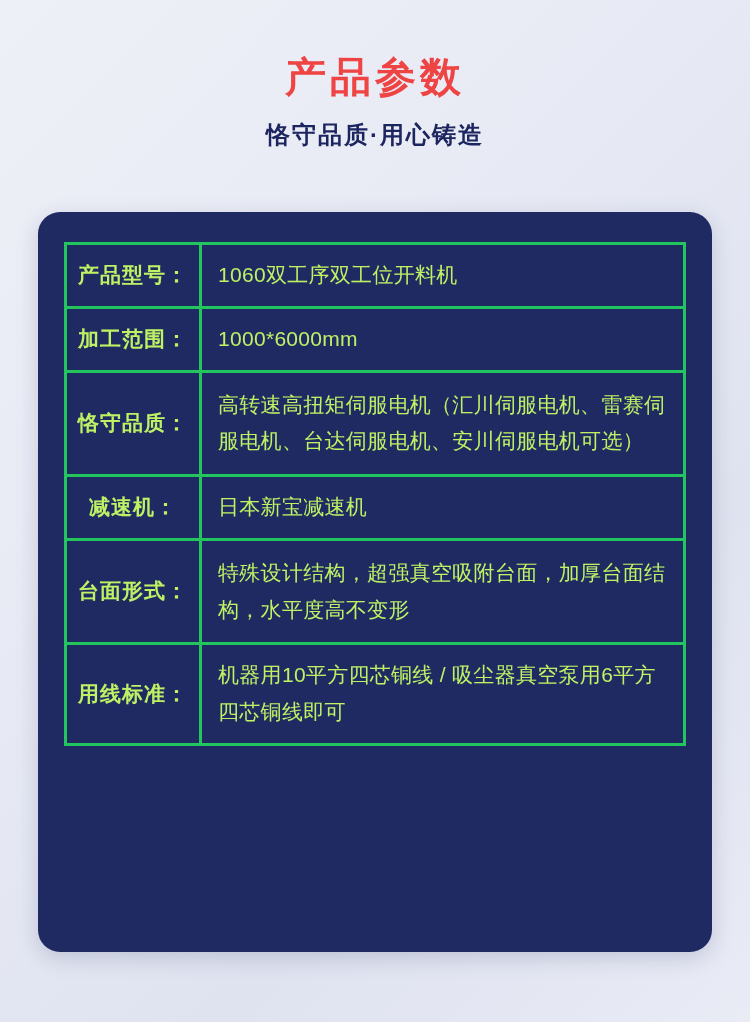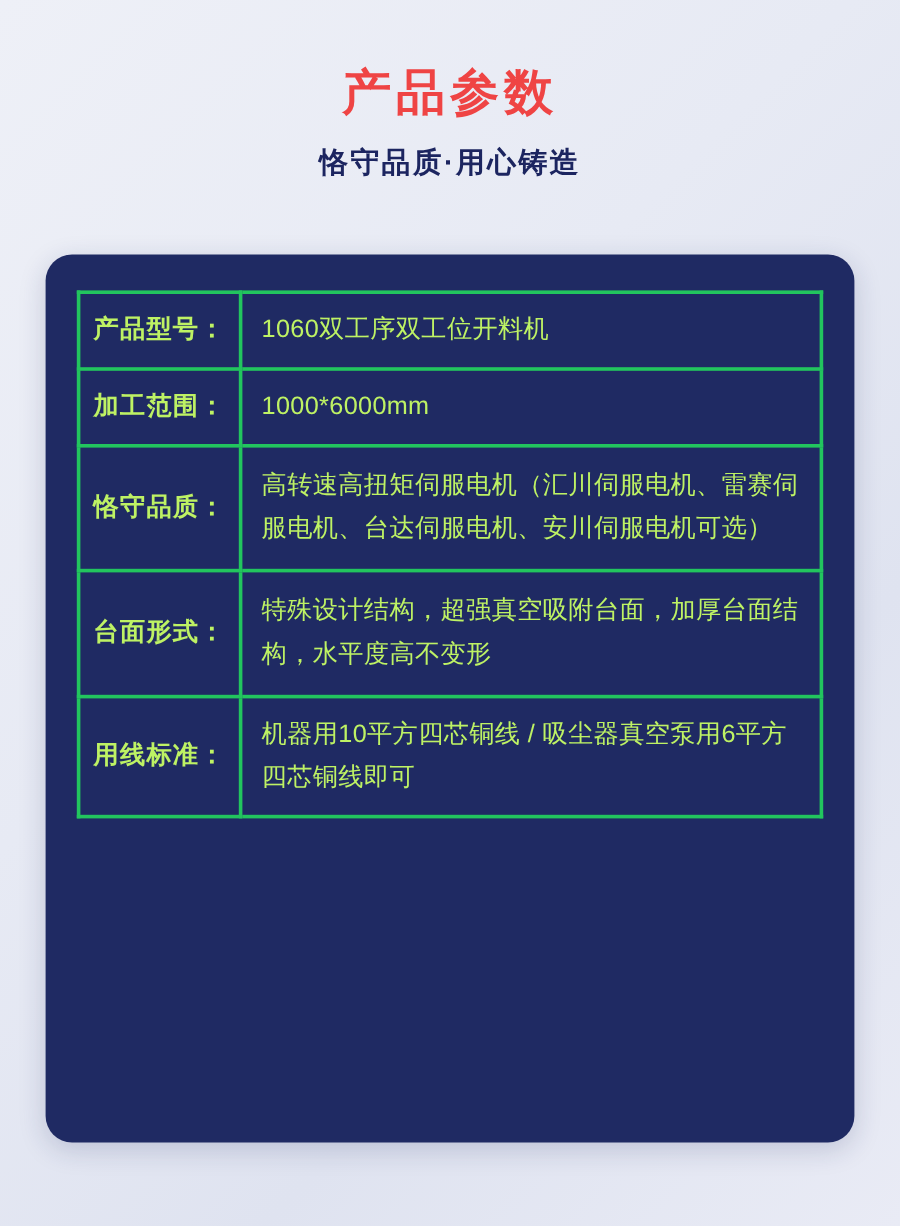--- a/index.html
+++ b/index.html
@@ -102,20 +102,24 @@
           <td class="value">1060双工序双工位开料机</td>
         </tr>
         <tr>
           <td class="label">加工范围：</td>
           <td class="value">1000*6000mm</td>
         </tr>
         <tr class="row-tall">
           <td class="label">恪守品质：</td>
           <td class="value">高转速高扭矩伺服电机（汇川伺服电机、雷赛伺服电机、台达伺服电机、安川伺服电机可选）</td>
         </tr>
+        <tr>
+          <td class="label">减速机：</td>
+          <td class="value">日本新宝减速机</td>
+        </tr>
         <tr class="row-tall">
           <td class="label">台面形式：</td>
           <td class="value">特殊设计结构，超强真空吸附台面，加厚台面结构，水平度高不变形</td>
         </tr>
         <tr>
           <td class="label">用线标准：</td>
           <td class="value">机器用10平方四芯铜线 / 吸尘器真空泵用6平方四芯铜线即可</td>
         </tr>
       </tbody>
     </table>

